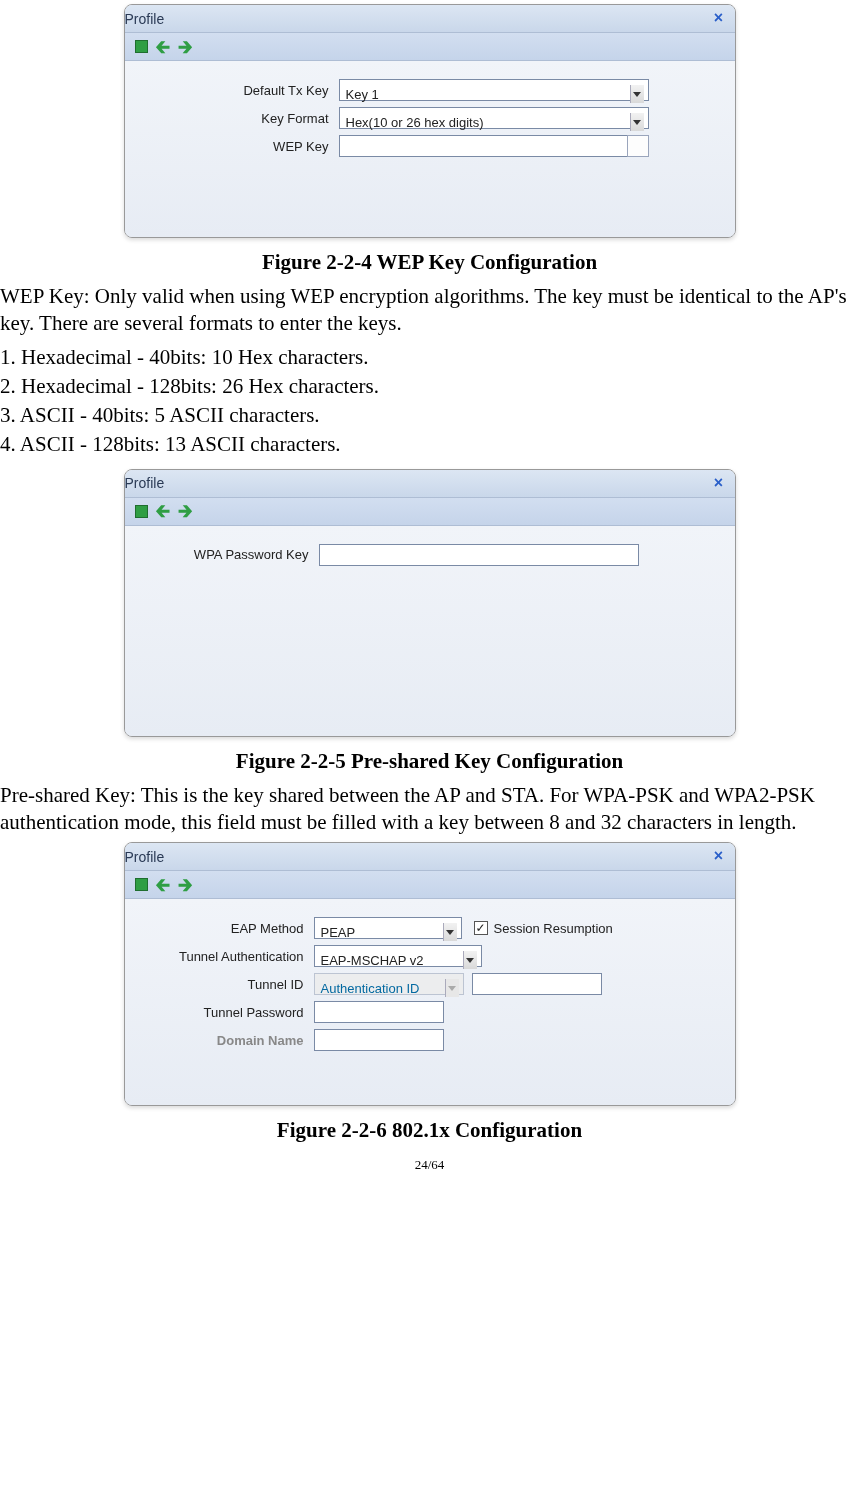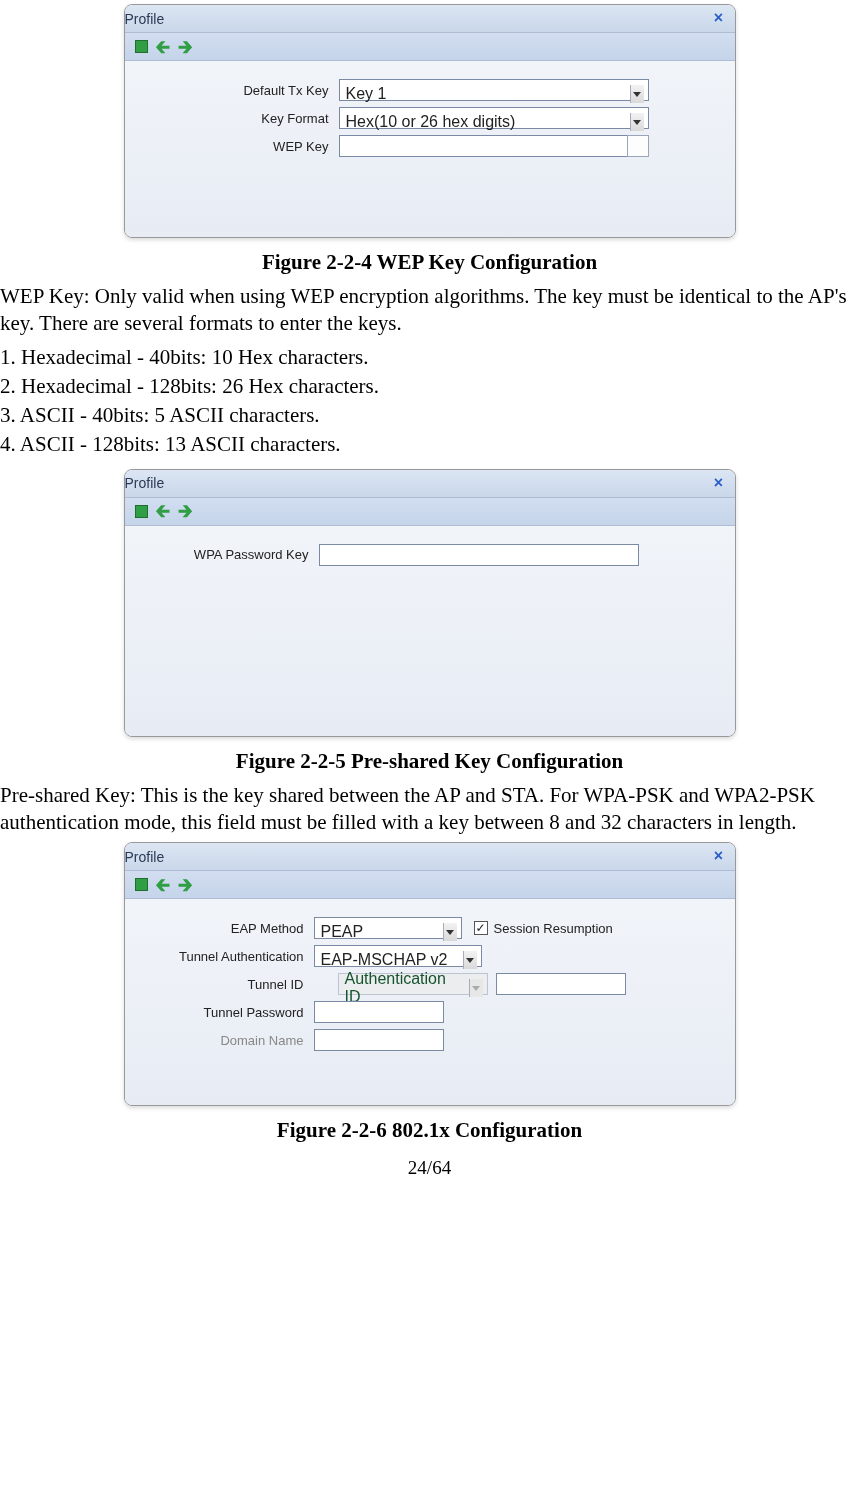--- a/index.html
+++ b/index.html
@@ -9,38 +9,38 @@
     .dlg-2 { width: 612px; }
     .dlg-3 { width: 612px; }
     .titlebar { display: flex; align-items: center; justify-content: flex-start; position: relative; height: 28px; background: linear-gradient(#dce6f3,#c9d7ea); font-family: Tahoma, Arial, sans-serif; font-size: 14px; color: #2a3a55; border-bottom: 1px solid #aebdd4; }
     .titlebar .close { position: absolute; right: 8px; top: 5px; width: 16px; height: 16px; color: #2a5fc9; font-weight: bold; font-size: 16px; line-height: 16px; text-align: center; cursor: pointer; }
     .toolbar { display: flex; align-items: center; gap: 8px; height: 28px; padding: 0 10px; background: linear-gradient(#d2def0,#c5d4ea); border-bottom: 1px solid #aebdd4; }
     .sq { width: 13px; height: 13px; background: #2f9e44; border: 1px solid #1f6e2f; }
     .arrow { font-family: Arial, sans-serif; font-size: 18px; font-weight: bold; color: #2f9e44; line-height: 1; }
     .form-body { padding: 12px 14px 18px; background: linear-gradient(#f1f4f9,#e7ecf4); font-family: Tahoma, Arial, sans-serif; font-size: 13px; color: #222; }
     .row { display: flex; align-items: center; margin: 6px 0; }
     .lbl { width: 200px; text-align: right; padding-right: 10px; font-size: 13px; }
-    .lbl.disabled { color: #888; }
-    .select { display:flex; align-items:center; justify-content:space-between; background:#fff; border:1px solid #7a8aa5; height:22px; padding:8px 4px 0 6px; font-size:16px; min-width:0; }
+    .lbl.disabled { color: #888; font-weight: bold; }
+    .select { display:flex; align-items:center; justify-content:space-between; background:#fff; border:1px solid #7a8aa5; height:22px; padding:8px 4px 0 6px; font-size:13px; min-width:0; }
     .select .caret { width:14px; height:18px; background: linear-gradient(#f2f2f2,#d9d9d9); border-left:1px solid #aab; display:flex; align-items:center; justify-content:center; margin-left:6px; }
     .select .caret::after { content:''; border-left:4px solid transparent; border-right:4px solid transparent; border-top:5px solid #333; }
-    .select.disabled { background:#ecedee; color:#14532d; border-color:#bcc4d2;margin-left:24px; }
+    .select.disabled { background:#ecedee; color:#0369a1; border-color:#bcc4d2; }
     .select.disabled .caret { background:#e7e7e7; }
     .select.disabled .caret::after { border-top-color:#aaa; }
     .txt { background:#fff; border:1px solid #7a8aa5; height:22px; padding:0 6px; font-size:13px; }
     .txt.wep { width:310px; position:relative; }
     .wep-suffix { position:absolute; right:-1px; top:-1px; width:22px; height:22px; border:1px solid #9aa5bc; background:#fdfdfd; }
     .chk { display:flex; align-items:center; gap:6px; font-size:13px; }
     .chk .box { width:14px; height:14px; border:1px solid #555; background:#fff; display:flex; align-items:center; justify-content:center; font-size:12px; line-height:1; }
     .caption { text-align:center; margin: 4px 0 8px; font-weight: bold; }
     ul.bullet { list-style: disc; margin: 2px 0 6px; }
     ul.bullet li { margin: 2px 0; line-height: 1.3; }
     .num-list { padding-left: 0; margin: 2px 0 10px; }
     .num-list p { margin: 2px 0; line-height: 1.3; }
-    .pagenum { text-align:center; margin-top: 14px; font-size: 19px; }
+    .pagenum { text-align:center; margin-top: 14px; font-size: 13px; }
     .spacer-lg { height: 90px; }
     .spacer-md { height: 56px; }
   </style>
 </head>
 <body>
 
 <div class="dialog dlg-1">
   <div class="titlebar">
     <span>Profile</span>
     <span class="close">×</span>

